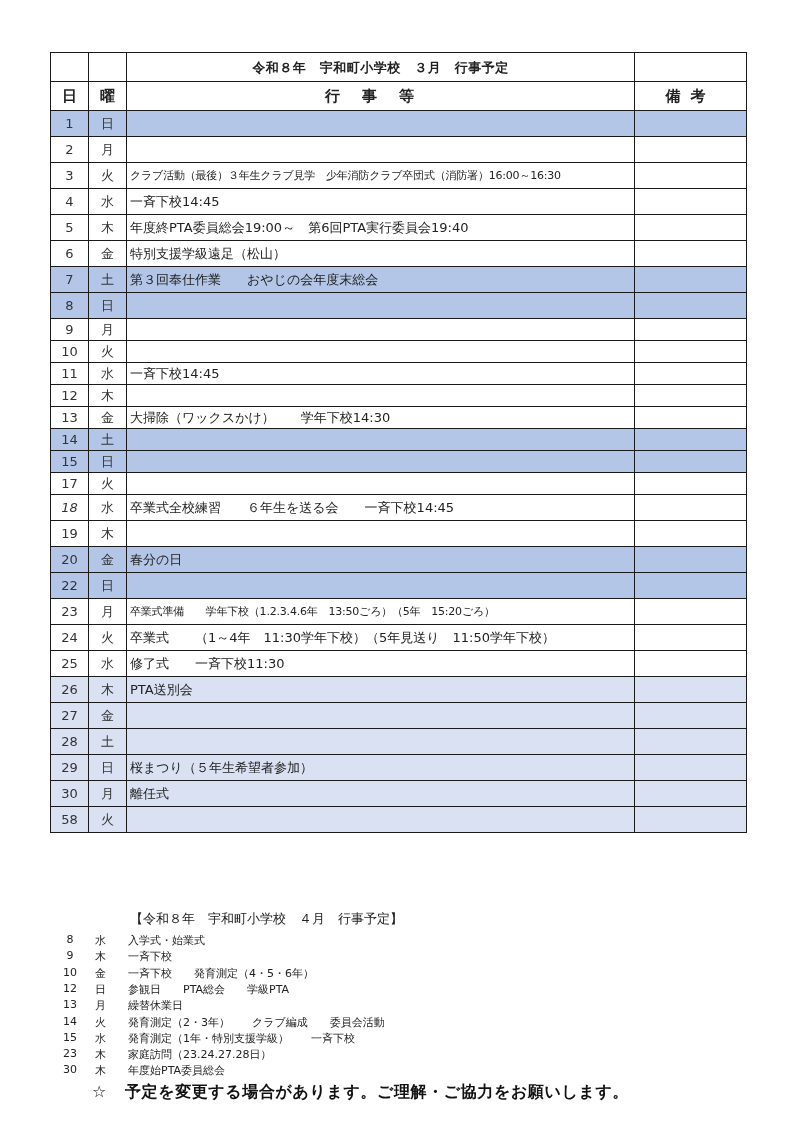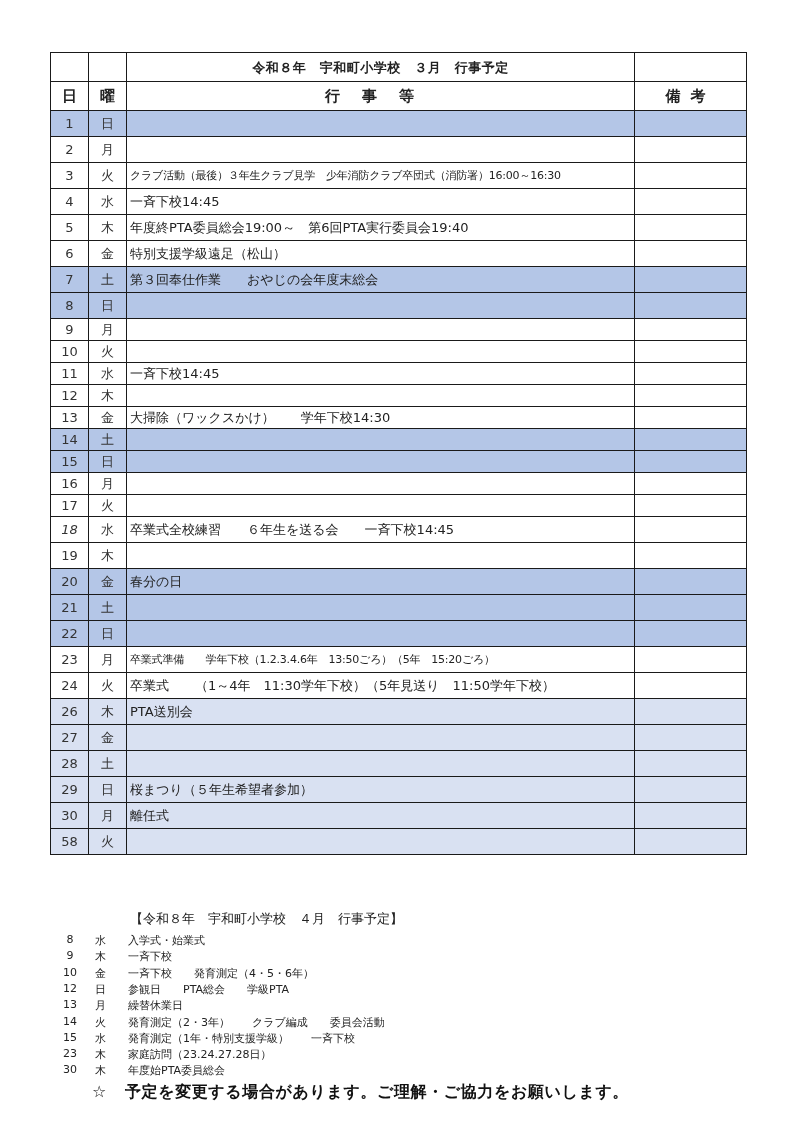--- a/index.html
+++ b/index.html
@@ -136,26 +136,20 @@
         <td class="ev" style="height: 21px;"></td>
         <td class="note" style="height: 21px;"></td>
       </tr>
       <tr class="dark">
         <td class="day" style="height: 21px;">15</td>
         <td class="dow" style="height: 21px;">日</td>
         <td class="ev" style="height: 21px;"></td>
         <td class="note" style="height: 21px;"></td>
       </tr>
       <tr>
-        <td class="day" style="height: 21px;">16</td>
-        <td class="dow" style="height: 21px;">月</td>
-        <td class="ev" style="height: 21px;"></td>
-        <td class="note" style="height: 21px;"></td>
-      </tr>
-      <tr>
         <td class="day" style="height: 21px;">17</td>
         <td class="dow" style="height: 21px;">火</td>
         <td class="ev" style="height: 21px;"></td>
         <td class="note" style="height: 21px;"></td>
       </tr>
       <tr>
         <td class="day" style="height: 25px; font-style: italic;">18</td>
         <td class="dow" style="height: 25px;">水</td>
         <td class="ev" style="height: 25px;">卒業式全校練習　　６年生を送る会　　一斉下校14:45</td>
         <td class="note" style="height: 25px;"></td>
@@ -166,41 +160,41 @@
         <td class="ev" style="height: 25px;"></td>
         <td class="note" style="height: 25px;"></td>
       </tr>
       <tr class="dark">
         <td class="day" style="height: 25px;">20</td>
         <td class="dow" style="height: 25px;">金</td>
         <td class="ev" style="height: 25px;">春分の日</td>
         <td class="note" style="height: 25px;"></td>
       </tr>
       <tr class="dark">
-        <td class="day" style="height: 25px;">21</td>
-        <td class="dow" style="height: 25px;">土</td>
-        <td class="ev" style="height: 25px;"></td>
-        <td class="note" style="height: 25px;"></td>
-      </tr>
-      <tr class="dark">
         <td class="day" style="height: 25px;">22</td>
         <td class="dow" style="height: 25px;">日</td>
         <td class="ev" style="height: 25px;"></td>
         <td class="note" style="height: 25px;"></td>
       </tr>
       <tr>
         <td class="day" style="height: 25px;">23</td>
         <td class="dow" style="height: 25px;">月</td>
         <td class="ev small" style="height: 25px;">卒業式準備　　学年下校（1.2.3.4.6年　13:50ごろ）（5年　15:20ごろ）</td>
         <td class="note" style="height: 25px;"></td>
       </tr>
       <tr>
         <td class="day" style="height: 25px;">24</td>
         <td class="dow" style="height: 25px;">火</td>
         <td class="ev" style="height: 25px;">卒業式　　（1～4年　11:30学年下校）（5年見送り　11:50学年下校）</td>
+        <td class="note" style="height: 25px;"></td>
+      </tr>
+      <tr>
+        <td class="day" style="height: 25px;">25</td>
+        <td class="dow" style="height: 25px;">水</td>
+        <td class="ev" style="height: 25px;">修了式　　一斉下校11:30</td>
         <td class="note" style="height: 25px;"></td>
       </tr>
       <tr class="light">
         <td class="day" style="height: 25px;">26</td>
         <td class="dow" style="height: 25px;">木</td>
         <td class="ev" style="height: 25px;">PTA送別会</td>
         <td class="note" style="height: 25px;"></td>
       </tr>
       <tr class="light">
         <td class="day" style="height: 25px;">27</td>

